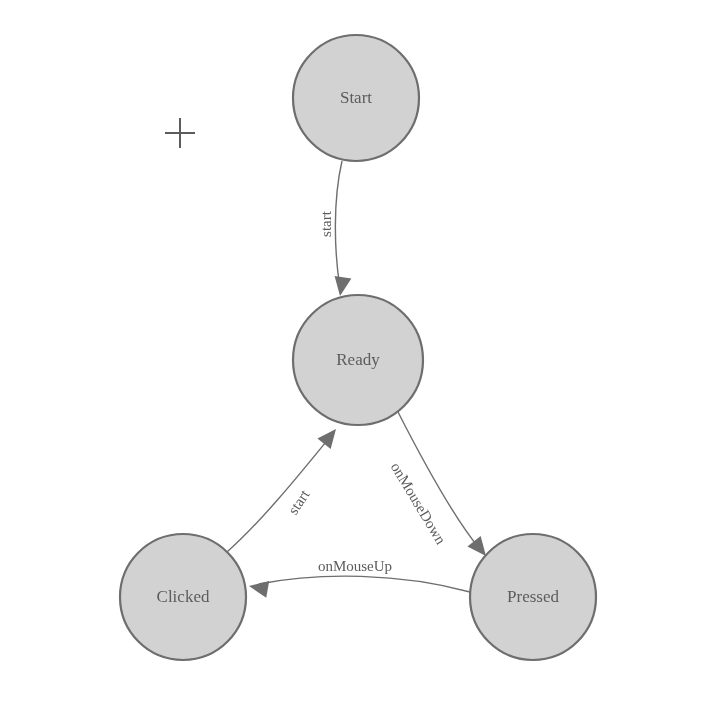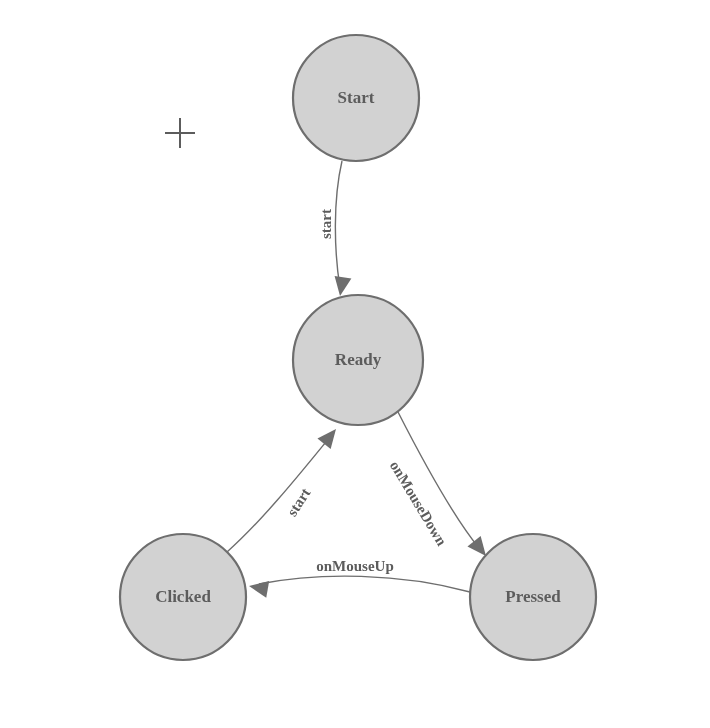--- a/index.html
+++ b/index.html
@@ -12,21 +12,20 @@
     width: 710px;
     height: 728px;
     overflow: hidden;
     font-family: "Liberation Serif", serif;
   }
   #canvas-root {
     position: relative;
     width: 622px;
     height: 728px;
     background: #ffffff;
-    font-weight: bold;
   }
   #diagram-svg {
     display: block;
     width: 710px;
     height: 728px;
   }
   .node-circle {
     fill: #d2d2d2;
     stroke: #6e6e6e;
     stroke-width: 2.2;

